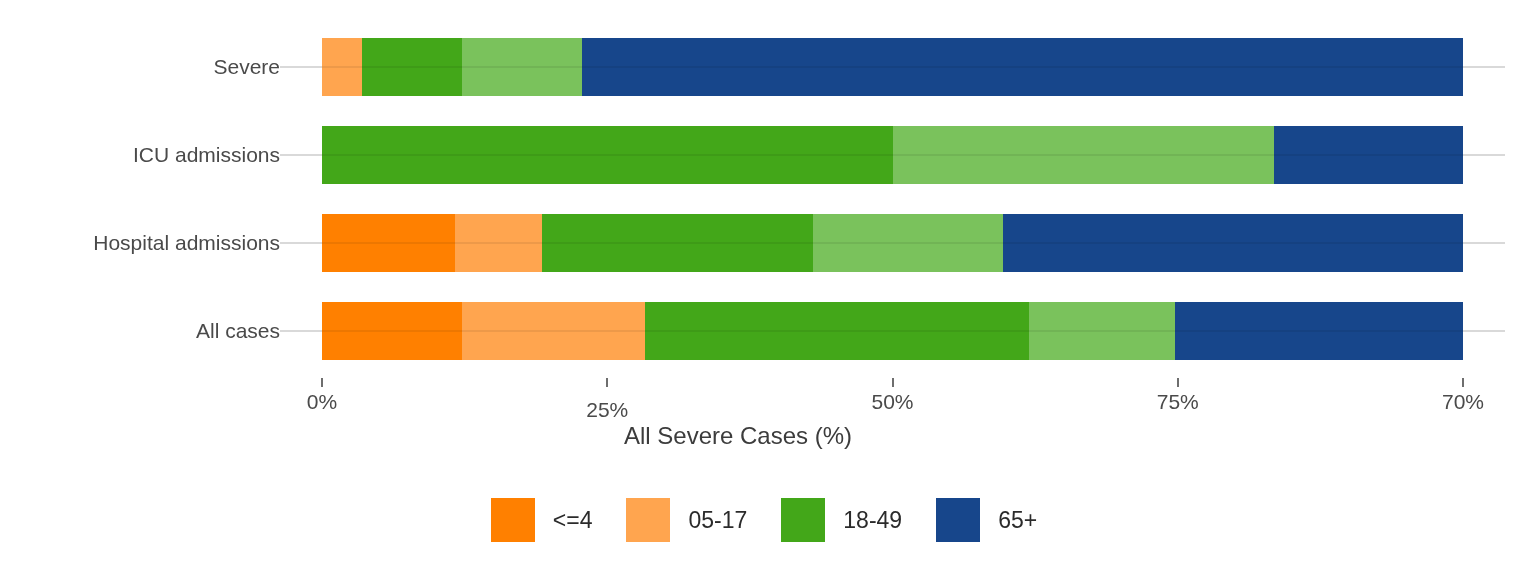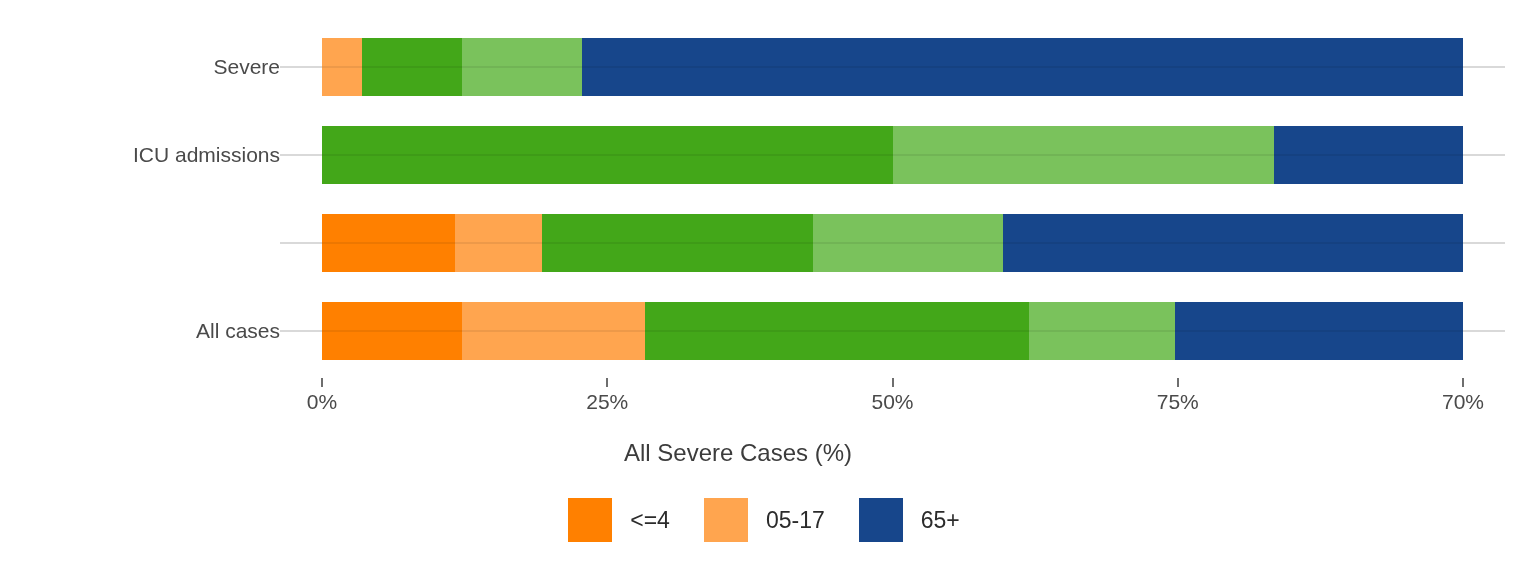--- a/index.html
+++ b/index.html
@@ -137,21 +137,20 @@
     white-space: nowrap;
   }
   .xaxis-title {
     position: absolute;
     left: 0;
     top: 422px;
     width: 1536px;
     text-align: center;
     font-size: 24px;
     color: #3c3c3c;
-    margin-top: 17px;
   }
   .xaxis-title-inner {
     display: inline-block;
     margin-left: -60px;
   }
 
   
   .legend {
     position: absolute;
     left: 0;
@@ -192,20 +191,23 @@
     <div class="ylabel ylabel-0">
       <span>Severe</span>
     </div>
     <div class="ytick ylabel-0" style="top:40px;"></div>
 
     <div class="ylabel ylabel-1">
       <span>ICU admissions</span>
     </div>
     <div class="ytick" style="top:128px;"></div>
 
+    <div class="ylabel ylabel-2">
+      <span>Hospital admissions</span>
+    </div>
     <div class="ytick" style="top:216px;"></div>
 
     <div class="ylabel ylabel-3">
       <span>All cases</span>
     </div>
     <div class="ytick" style="top:304px;"></div>
   </div>
 
   <div class="plot-area">
     <div class="row row-0">
@@ -248,21 +250,21 @@
           <div class="seg" style="width: 25.2%; background: rgb(23, 70, 139);"></div>
         </div>
       <div class="row-rule-inner"></div>
     </div>
   </div>
 
   <div class="xaxis">
       <div class="xtick-mark" style="left: 0%;"></div>
       <div class="xtick-label" style="left: 0%;">0%</div>
       <div class="xtick-mark" style="left: 25%;"></div>
-      <div class="xtick-label" style="left: 25%;">25%</div>
+      <div class="xtick-label" style="left: 25%; margin-top: 8px;">25%</div>
       <div class="xtick-mark" style="left: 50%;"></div>
       <div class="xtick-label" style="left: 50%;">50%</div>
       <div class="xtick-mark" style="left: 75%;"></div>
       <div class="xtick-label" style="left: 75%;">75%</div>
       <div class="xtick-mark" style="left: 100%;"></div>
       <div class="xtick-label" style="left: 100%;">70%</div>
     </div>
 
   <div class="xaxis-title">
     <span class="xaxis-title-inner">All Severe Cases (%)</span>
@@ -271,18 +273,22 @@
   <div class="legend">
       <div class="legend-item">
         <div class="legend-swatch" style="background: rgb(255, 128, 0);"></div>
         <div class="legend-text">&lt;=4</div>
       </div>
       <div class="legend-item">
         <div class="legend-swatch" style="background: rgb(255, 165, 79);"></div>
         <div class="legend-text">05-17</div>
       </div>
       <div class="legend-item">
+        <div class="legend-swatch" style="background: rgb(67, 167, 25);"></div>
+        <div class="legend-text">18-49</div>
+      </div>
+      <div class="legend-item">
         <div class="legend-swatch" style="background: rgb(23, 70, 139);"></div>
         <div class="legend-text">65+</div>
       </div>
     </div>
 
 </div>
 
 </body></html>

